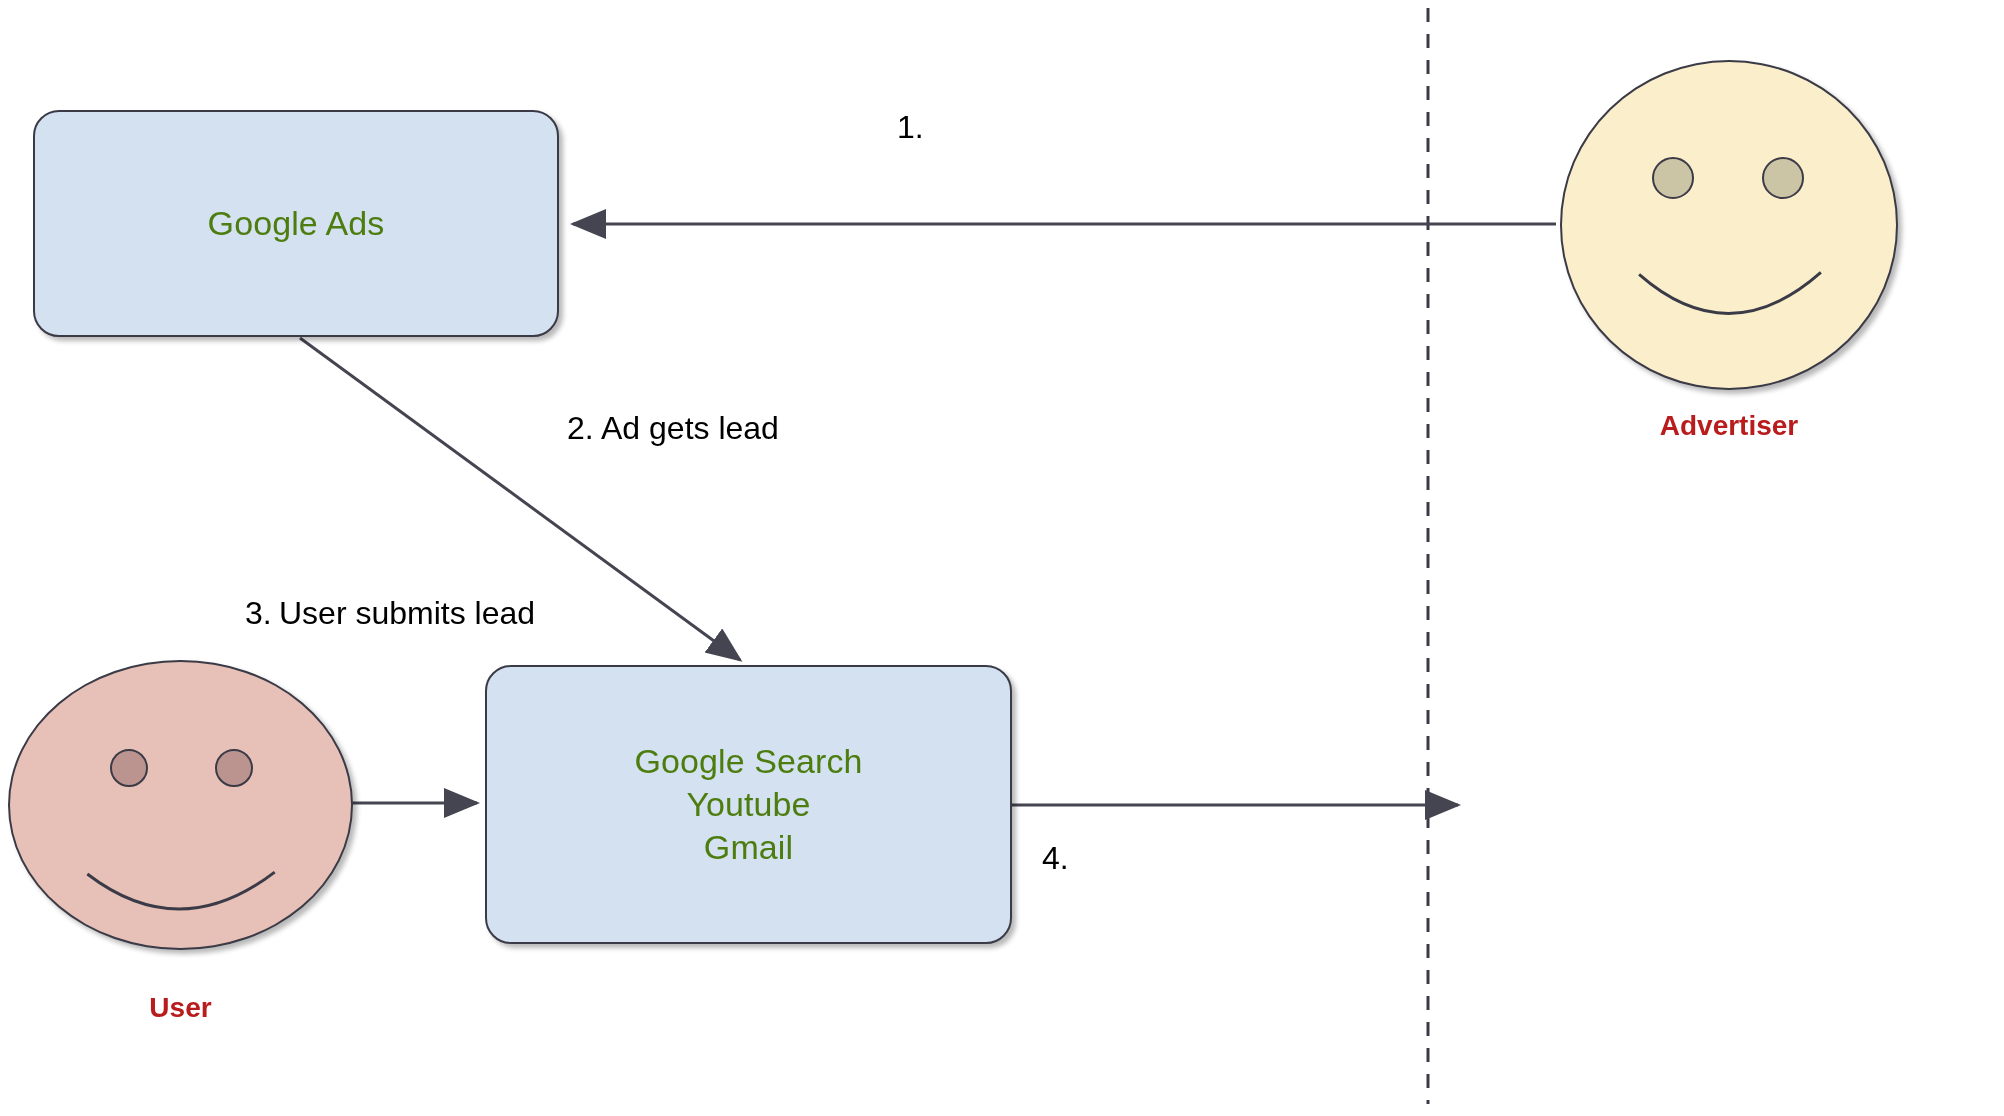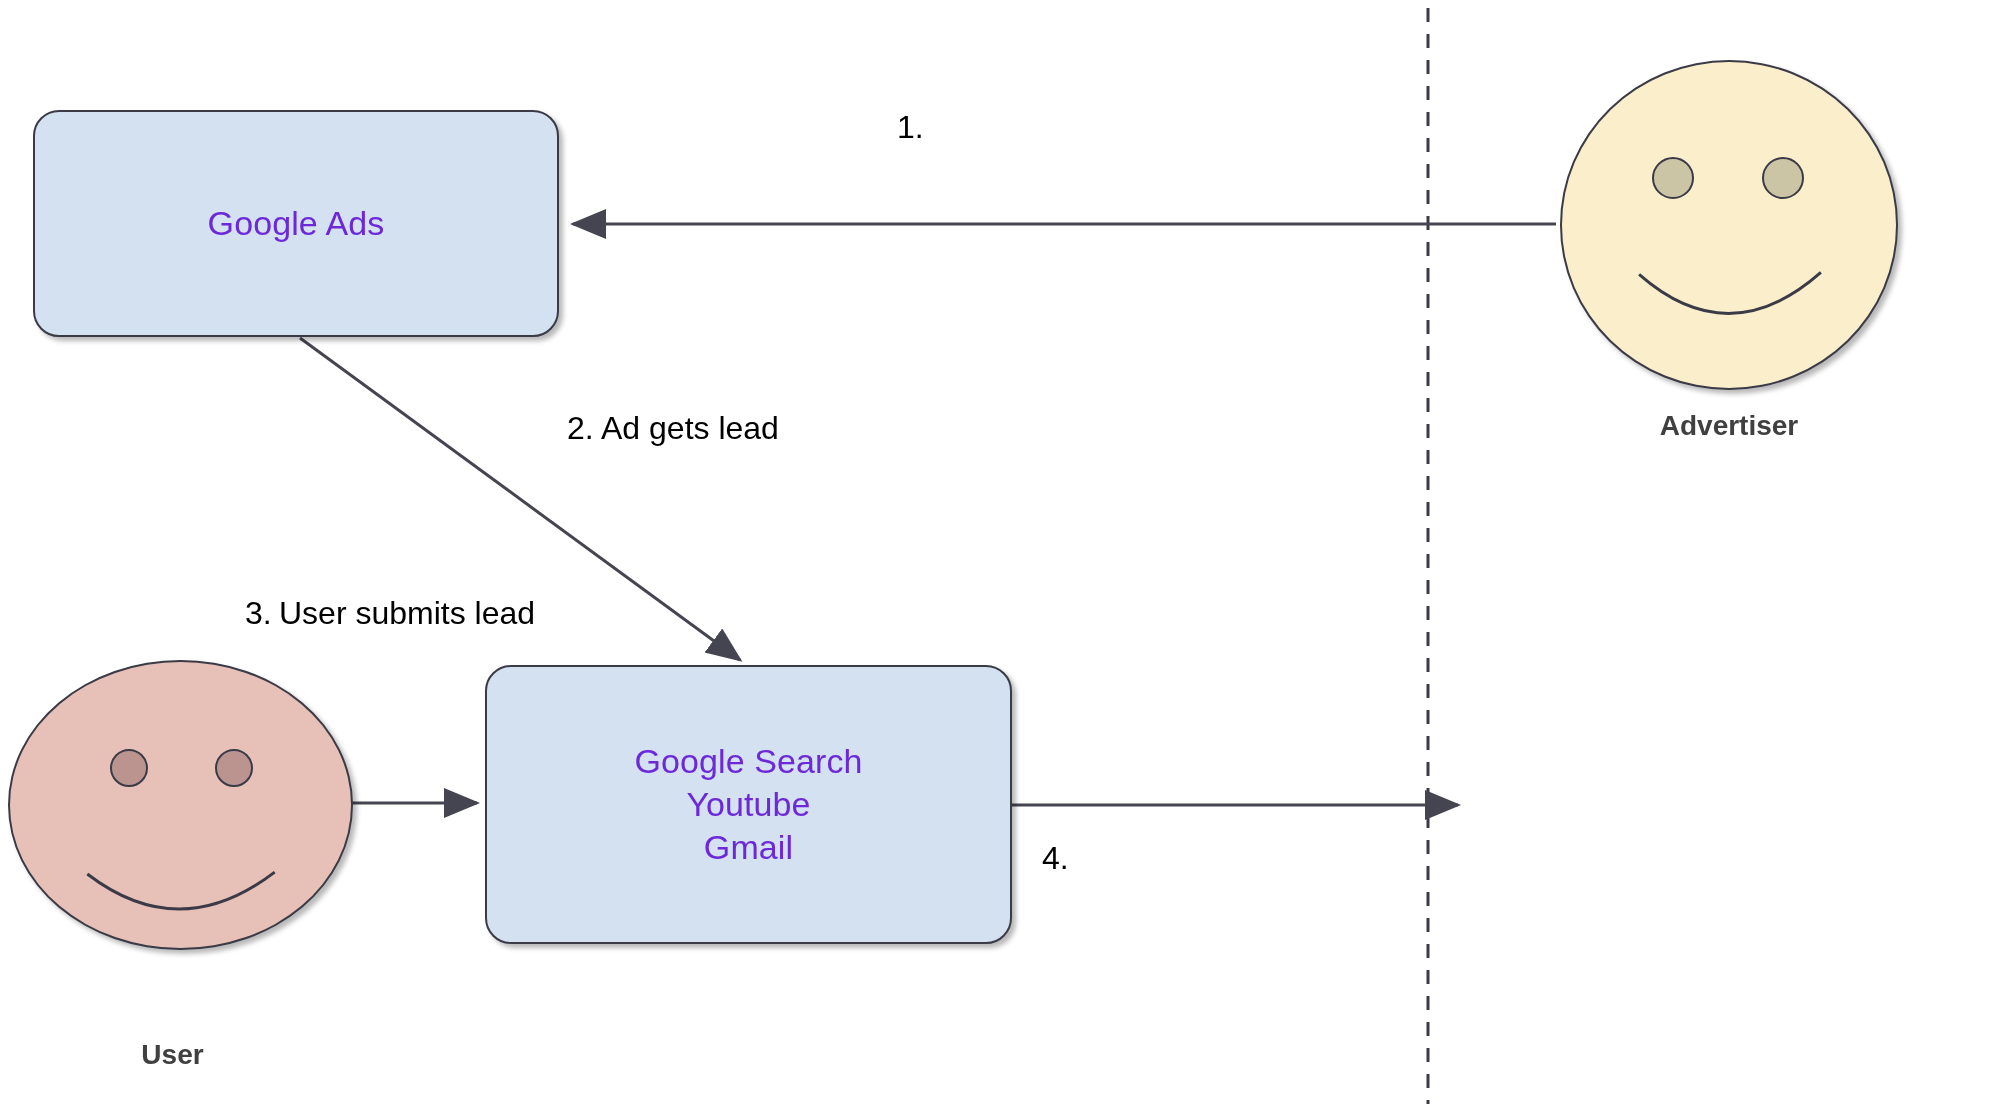--- a/index.html
+++ b/index.html
@@ -27,21 +27,21 @@
     height: 1116px;
     pointer-events: none;
   }
   .node {
     position: absolute;
     box-sizing: border-box;
     display: flex;
     align-items: center;
     justify-content: center;
     text-align: center;
-    color: #6d28d9;
+    color: #4d7c0f;
     line-height: 1.27;
   }
   .rect-node {
     border: 2px solid #3b3b47;
     border-radius: 26px;
     box-shadow: 4px 4px 5px rgba(0,0,0,0.28);
     font-size: 34px;
     letter-spacing: 0.1px;
   }
   .blue-node {
@@ -65,21 +65,21 @@
     border: 2px solid #3b3b47;
     box-sizing: border-box;
   }
   .eye-yellow { background: #cbc5a6; }
   .eye-pink   { background: #bb948f; }
   .face-caption {
     position: absolute;
     text-align: center;
     font-size: 28px;
     font-weight: bold;
-    color: #404040;
+    color: #b91c1c;
     white-space: nowrap;
   }
   .edge-label {
     position: absolute;
     color: #000000;
     font-size: 32px;
     line-height: 1.28;
     white-space: pre-line;
     text-align: left;
   }
@@ -141,21 +141,21 @@
     <span>Advertiser</span>
   </div>
 
   <div class="face face-pink" style="left:8px; top:660px; width:345px; height:290px;">
     <span class="eye eye-pink" style="left:100px; top:87px; width:38px; height:38px;"></span>
     <span class="eye eye-pink" style="left:205px; top:87px; width:38px; height:38px;"></span>
     <svg style="position:absolute; left:0; top:0; width:100%; height:100%;" viewBox="0 0 345 290" xmlns="http://www.w3.org/2000/svg">
       <path d="M78 215 Q172 287 268 213" fill="none" stroke="#3b3b47" stroke-width="3"></path>
     </svg>
   </div>
-  <div class="face-caption" style="left:0; top:992px; width:345px;margin-top:47px;">
+  <div class="face-caption" style="left:8px; top:992px; width:345px;">
     <span>User</span>
   </div>
 
   <div class="edge-label edge-label-row" style="left:897px; top:107px; width:520px;">
     <span class="idx">1.</span>
   </div>
 
   <div class="edge-label edge-label-row" style="left:567px; top:408px; width:400px;">
     <span class="idx">2.</span>
     <span class="lbl-body">Ad gets lead</span>

